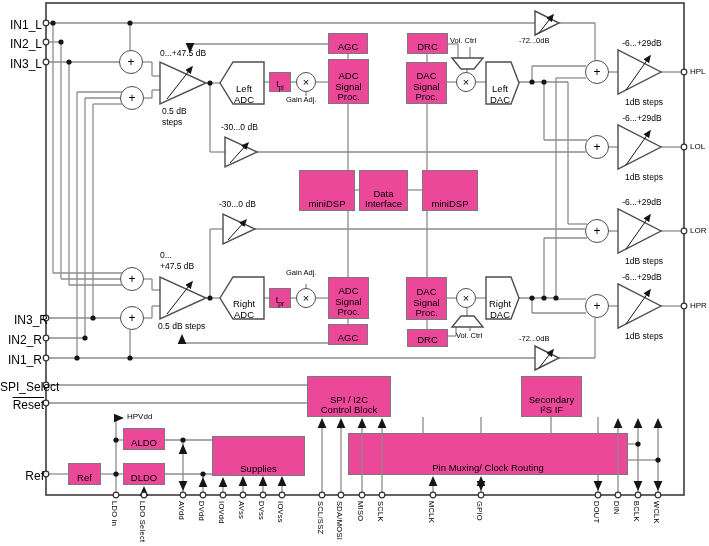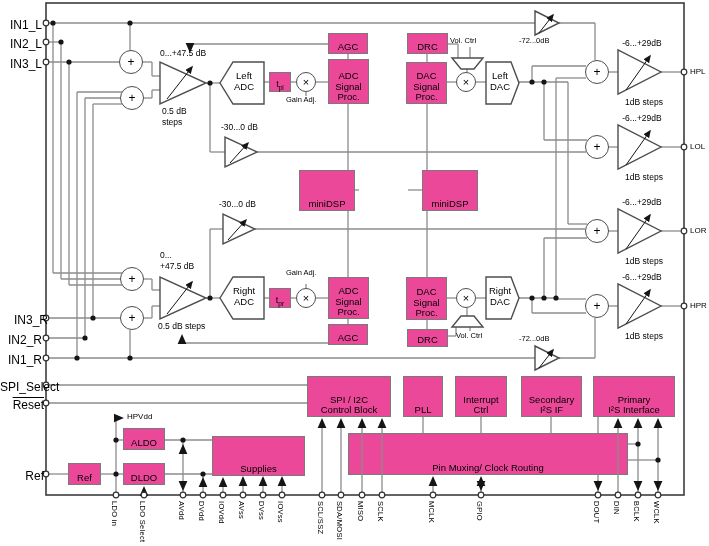--- a/index.html
+++ b/index.html
@@ -4,21 +4,21 @@
 <style>
   html,body{margin:0;padding:0;background:#fff;}
   #stage{position:relative;width:709px;height:546px;background:#fff;overflow:hidden;
          font-family:"Liberation Sans",sans-serif;color:#000;}
   #wires{position:absolute;left:0;top:0;z-index:5;pointer-events:none;}
   .box{position:absolute;box-sizing:border-box;border:1.4px solid #7a7a7a;background:#ec4899;
        display:flex;align-items:flex-end;justify-content:center;text-align:center;
        font-size:9.5px;line-height:1.12;z-index:2;}
   .lbl{white-space:pre-line;}
   .shape-lbl{position:absolute;display:flex;align-items:center;justify-content:center;
-       text-align:center;font-size:9.5px;line-height:1.12;z-index:6;background:transparent;}
+       text-align:center;font-size:9.5px;line-height:1.12;z-index:6;background:transparent;margin-top:13px;}
   .circ{position:absolute;box-sizing:border-box;border:1.3px solid #4d4d4d;border-radius:50%;
        background:#fff;display:flex;align-items:center;justify-content:center;z-index:6;
        font-size:12px;line-height:1;}
   .sum{width:24px;height:24px;}
   .mul{width:20px;height:20px;font-size:11px;}
   .ann{position:absolute;font-size:8.5px;line-height:1.25;z-index:6;}
   .ann.small{font-size:7.5px;}
   .pin-l{position:absolute;font-size:12px;text-align:right;z-index:6;}
   .pin-r{position:absolute;font-size:8px;text-align:left;z-index:6;}
   .pin-b{position:absolute;top:501px;writing-mode:vertical-rl;text-orientation:mixed;
@@ -305,20 +305,24 @@
       <span class="lbl">DAC
 Signal
 Proc.</span>
     </div>
   <div class="box" style="left:269px;top:72px;width:22px;height:20px;">
       <span class="tdel"><span>t</span><sub>pl</sub></span>
     </div>
   <div class="box" style="left:299px;top:170px;width:56px;height:41px;">
       <span class="lbl">miniDSP</span>
     </div>
+  <div class="box" style="left:359px;top:170px;width:49px;height:41px;">
+      <span class="lbl">Data
+Interface</span>
+    </div>
   <div class="box" style="left:422px;top:170px;width:56px;height:41px;">
       <span class="lbl">miniDSP</span>
     </div>
   <div class="box" style="left:328px;top:277px;width:41px;height:42px;">
       <span class="lbl">ADC
 Signal
 Proc.</span>
     </div>
   <div class="box" style="left:406px;top:277px;width:41px;height:43px;">
       <span class="lbl">DAC
@@ -331,34 +335,23 @@
   <div class="box" style="left:328px;top:324px;width:40px;height:21px;">
       <span class="lbl">AGC</span>
     </div>
   <div class="box" style="left:407px;top:329px;width:41px;height:18px;">
       <span class="lbl">DRC</span>
     </div>
   <div class="box" style="left:307px;top:376px;width:84px;height:41px;">
       <span class="lbl">SPI / I2C
 Control Block</span>
     </div>
-  <div class="box" style="left:403px;top:376px;width:40px;height:41px;">
-      <span class="lbl">PLL</span>
-    </div>
-  <div class="box" style="left:455px;top:376px;width:52px;height:41px;">
-      <span class="lbl">Interrupt
-Ctrl</span>
-    </div>
   <div class="box" style="left:521px;top:376px;width:61px;height:41px;">
       <span class="lbl">Secondary
 I²S IF</span>
-    </div>
-  <div class="box" style="left:593px;top:376px;width:82px;height:41px;">
-      <span class="lbl">Primary
-I²S Interface</span>
     </div>
   <div class="box" style="left:348px;top:433px;width:280px;height:42px;">
       <span class="lbl">Pin Muxing/ Clock Routing</span>
     </div>
   <div class="box" style="left:212px;top:436px;width:93px;height:40px;">
       <span class="lbl">Supplies</span>
     </div>
   <div class="box" style="left:123px;top:428px;width:42px;height:22px;">
       <span class="lbl">ALDO</span>
     </div>

